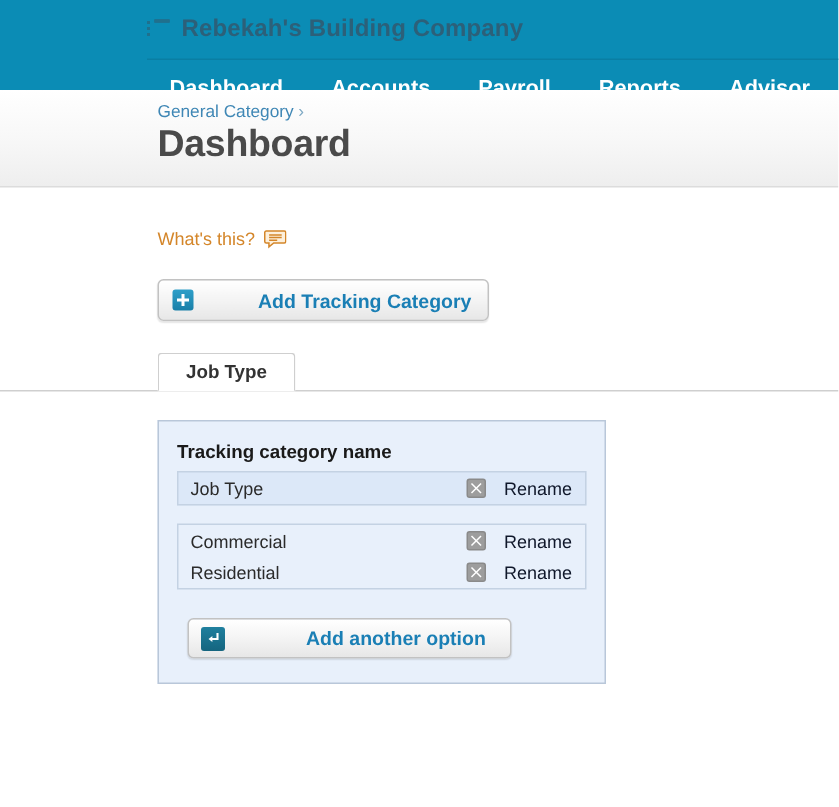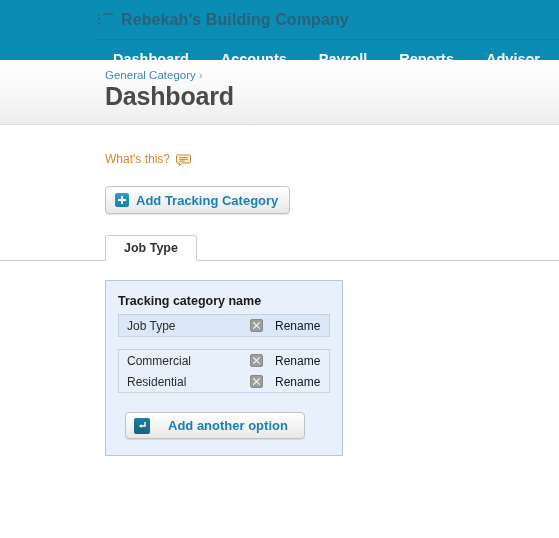--- a/index.html
+++ b/index.html
@@ -118,20 +118,21 @@
   .btn {
     display: inline-flex;
     align-items: center;
     background: linear-gradient(to bottom, #ffffff 0%, #f4f4f4 50%, #e7e7e7 100%);
     border: 1px solid #c2c2c2;
     border-radius: 4px;
     box-shadow: 0 1px 1px rgba(0,0,0,.10);
     cursor: pointer;
     padding: 0 12px;
     height: 27px;
+    gap: 36px;
   }
   .btn-label {
     font-size: 13px;
     font-weight: bold;
     color: #1a7fb5;
     white-space: nowrap;
   }
   #add-cat-btn { margin-top: 20px; padding: 0 11px 0 9px; height: 28px; }
   #add-cat-btn .btn-label { margin-left: 7px; }
 
@@ -175,21 +176,21 @@
     border: 1px solid #cfcfcf;
     border-bottom: 1px solid #ffffff;
     border-radius: 3px 3px 0 0;
     cursor: pointer;
   }
   .tab-label { font-size: 12.5px; font-weight: bold; color: #333333; white-space: nowrap; }
 
   
   .panel {
     margin-top: 19px;
-    width: 238px;
+    width: 299px;
     background: #e8f0fb;
     border: 1px solid #b9c7d9;
     padding: 13px 12px 16px 12px;
   }
   .panel-heading {
     font-size: 12.5px;
     font-weight: bold;
     color: #1a1a1a;
     margin-bottom: 6px;
   }

